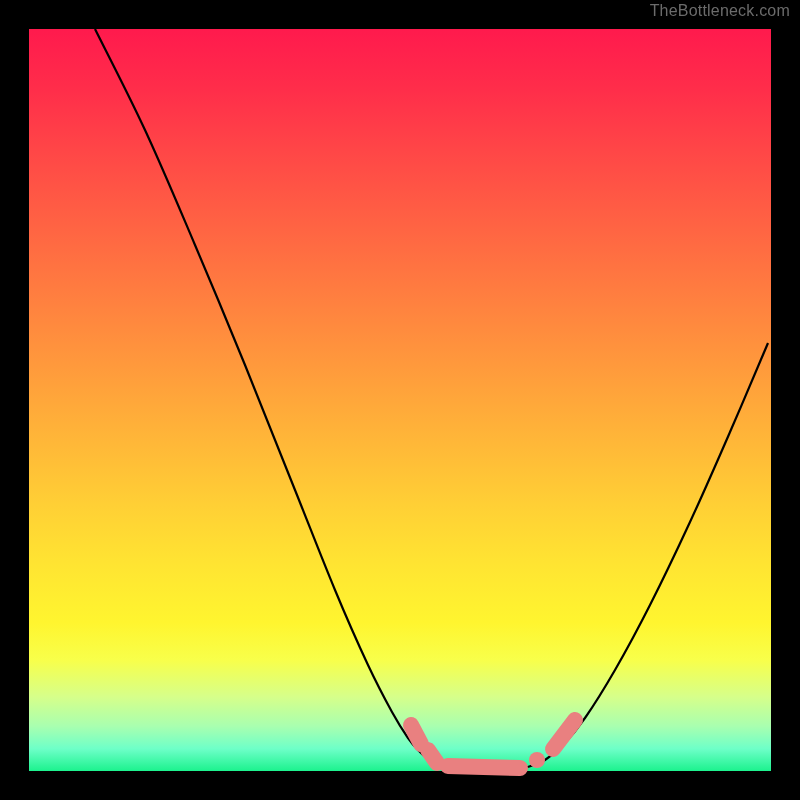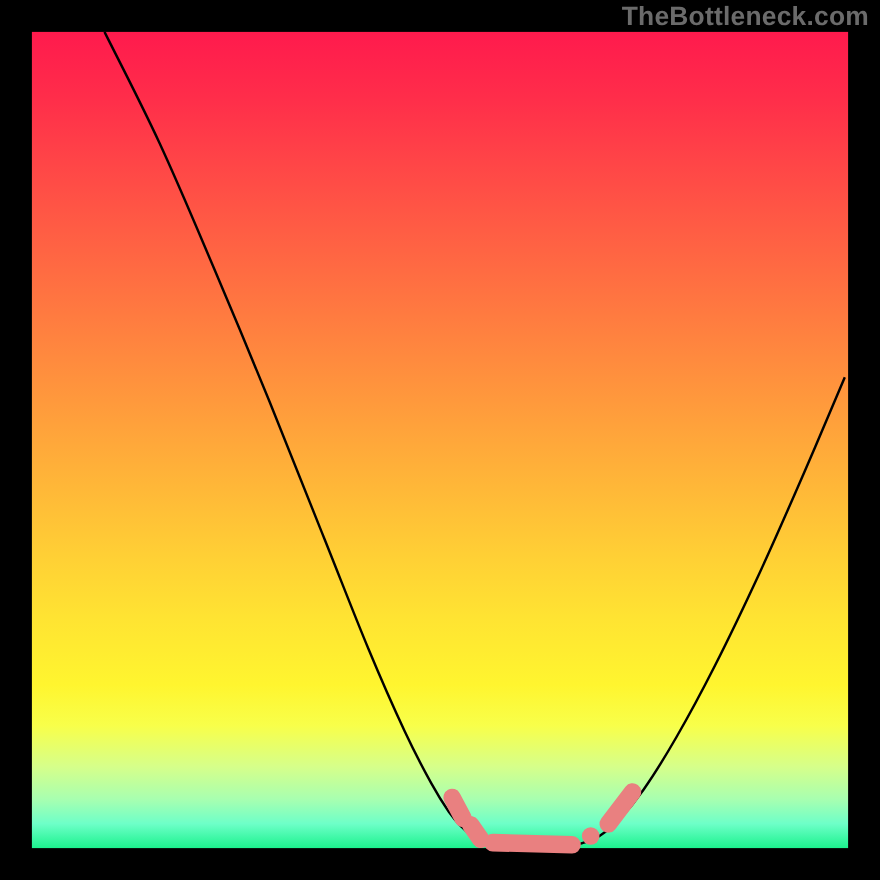--- a/index.html
+++ b/index.html
@@ -33,22 +33,22 @@
       #a8ffb0 94%,
       #6effc8 97%,
       #1cf28e 100%
     );
   }
   .attribution {
     position: absolute;
     top: 2px;
     right: 10px;
     font-family: Arial, Helvetica, sans-serif;
-    font-size: 24px;
-    font-weight: bold;
+    font-size: 16px;
+    font-weight: normal;
     color: #6b6b6b;
     letter-spacing: 0.2px;
   }
   svg.overlay {
     position: absolute;
     left: 0;
     top: 0;
   }
 </style>
 </head>

